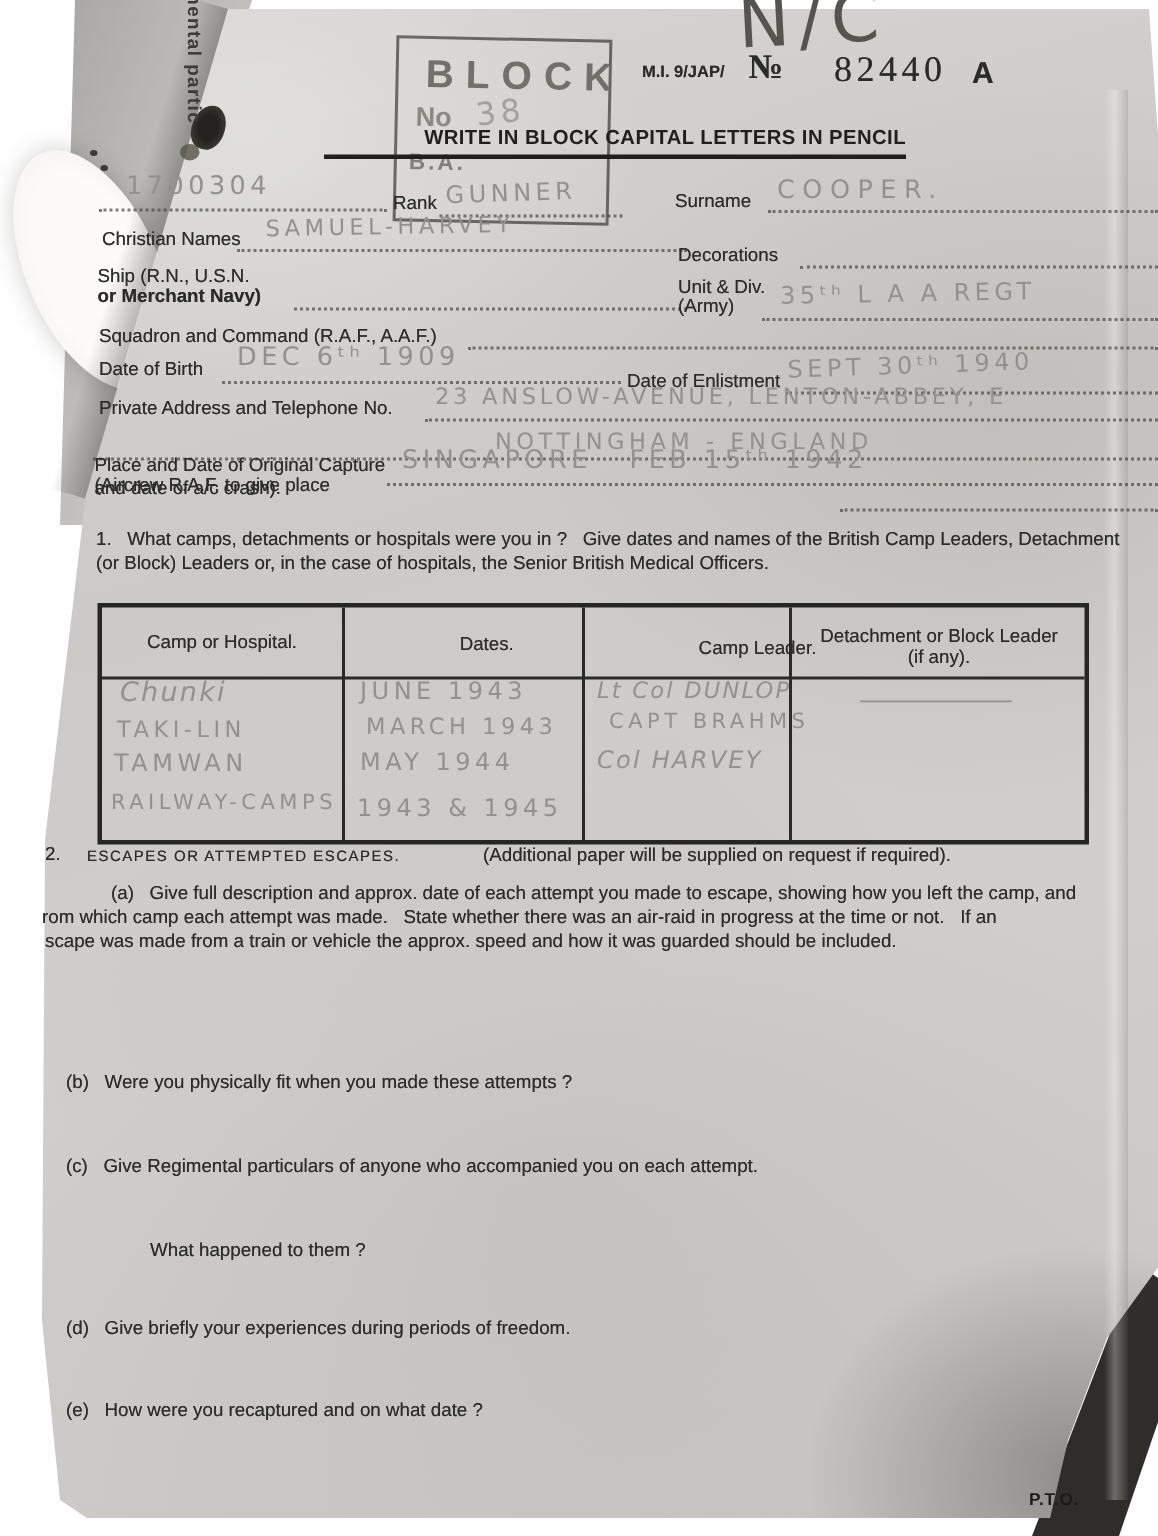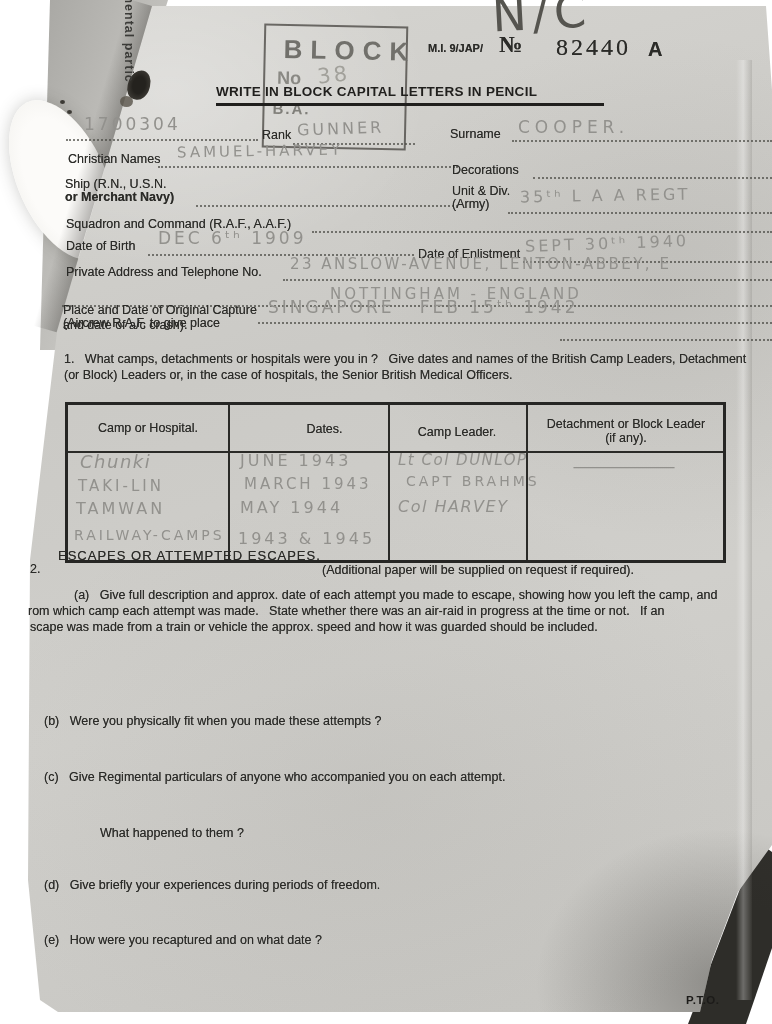--- a/index.html
+++ b/index.html
@@ -42,21 +42,21 @@
       letter-spacing:3px;font-size:16px;}
   .hw-i{font-style:italic;letter-spacing:1.5px;}
   .hw-dark{color:#55544f;}
   .dot{border-bottom:2px dotted rgba(73,72,67,.70);height:0;z-index:4;}
   .fold-text{font-family:"Liberation Sans",sans-serif;font-weight:bold;color:#3b3b38;
     font-size:12.5px;letter-spacing:1px;transform:rotate(90deg);transform-origin:0 0;
     white-space:pre;z-index:7;}
   
   .stamp-box{border:2px solid rgba(62,60,55,.72);transform:rotate(1.2deg);z-index:4;}
   .stamp-t{color:#71706b;font-weight:bold;white-space:pre;z-index:5;}
-  .instruction{font-weight:bold;color:#201f1d;font-size:13.5px;text-align:left;
+  .instruction{font-weight:bold;color:#201f1d;font-size:13.5px;text-align:right;
     border-bottom:3px solid #201f1d;padding-bottom:4px;letter-spacing:.3px;white-space:pre;z-index:5;}
   .serif{font-family:"Liberation Serif",serif;}
   
   .tbl{border:3px solid #262624;z-index:4;}
   .tbl-line{background:#2a2a27;position:absolute;}
   .th{color:#2b2b28;font-size:12.5px;text-align:center;z-index:5;position:absolute;
       text-shadow:0 0 .4px rgba(43,43,40,.7);}
   .dash-stroke{display:inline-block;transform:scaleX(7);transform-origin:left center;z-index:5;}
   .pto{font-weight:bold;color:#1c1b19;font-size:11.5px;letter-spacing:.5px;z-index:5;}
 </style>
@@ -149,42 +149,42 @@
   <span class="abs print" style="left:64px;top:368px;">(or Block) Leaders or, in the case of hospitals, the Senior British Medical Officers.</span>
 
   <div class="abs tbl" style="left:65px;top:402px;width:655px;height:155px;">
     <div class="tbl-line" style="left:0;top:46px;width:655px;height:2px;"></div>
     <div class="tbl-line" style="left:160px;top:0;width:2px;height:155px;"></div>
     <div class="tbl-line" style="left:320px;top:0;width:2px;height:155px;"></div>
     <div class="tbl-line" style="left:458px;top:0;width:2px;height:155px;"></div>
 
     <div class="th" style="left:0;top:16px;width:160px;">Camp or Hospital.</div>
     <div class="th" style="left:160px;top:17px;width:193px;">Dates.</div>
-    <div class="th" style="left:320px;top:20px;width:138px;">Camp Leader.</div>
+    <div class="th" style="left:320px;top:20px;width:138px;padding-left:48px;">Camp Leader.</div>
     <div class="th" style="left:478px;top:12px;width:160px;">Detachment or Block Leader (if any).</div>
 
     <span class="abs hw hw-i" style="left:12px;top:46px;font-size:18px;">Chunki</span>
     <span class="abs hw" style="left:10px;top:72px;font-size:15px;">TAKI-LIN</span>
     <span class="abs hw" style="left:8px;top:94px;font-size:16px;">TAMWAN</span>
     <span class="abs hw" style="left:6px;top:122px;font-size:14px;">RAILWAY-CAMPS</span>
 
     <span class="abs hw" style="left:172px;top:46px;font-size:16px;">JUNE 1943</span>
     <span class="abs hw" style="left:176px;top:70px;font-size:15px;">MARCH 1943</span>
     <span class="abs hw" style="left:172px;top:93px;font-size:16px;">MAY 1944</span>
     <span class="abs hw" style="left:170px;top:124px;font-size:16px;">1943 &amp; 1945</span>
 
     <span class="abs hw hw-i" style="left:330px;top:46px;font-size:15px;">Lt Col DUNLOP</span>
     <span class="abs hw" style="left:338px;top:68px;font-size:14px;">CAPT BRAHMS</span>
     <span class="abs hw hw-i" style="left:330px;top:92px;font-size:16px;">Col HARVEY</span>
 
     <span class="abs hw dash-stroke" style="left:500px;top:52px;font-size:16px;">—</span>
   </div>
 
   <span class="abs print" style="left:30px;top:562px;">2.</span>
-  <span class="abs print" style="left:58px;top:549px;font-size:13px;letter-spacing:1px;">ESCAPES OR ATTEMPTED ESCAPES.</span>
+  <span class="abs print" style="left:58px;top:566px;font-size:10px;letter-spacing:1px;">ESCAPES OR ATTEMPTED ESCAPES.</span>
   <span class="abs print" style="left:322px;top:563px;">(Additional paper will be supplied on request if required).</span>
 
   <span class="abs print" style="left:74px;top:588px;">(a)   Give full description and approx. date of each attempt you made to escape, showing how you left the camp, and</span>
   <span class="abs print" style="left:28px;top:604px;">rom which camp each attempt was made.   State whether there was an air-raid in progress at the time or not.   If an</span>
   <span class="abs print" style="left:30px;top:620px;">scape was made from a train or vehicle the approx. speed and how it was guarded should be included.</span>
 
   <span class="abs print" style="left:44px;top:714px;">(b)   Were you physically fit when you made these attempts ?</span>
   <span class="abs print" style="left:44px;top:770px;">(c)   Give Regimental particulars of anyone who accompanied you on each attempt.</span>
   <span class="abs print" style="left:100px;top:826px;">What happened to them ?</span>
   <span class="abs print" style="left:44px;top:878px;">(d)   Give briefly your experiences during periods of freedom.</span>

